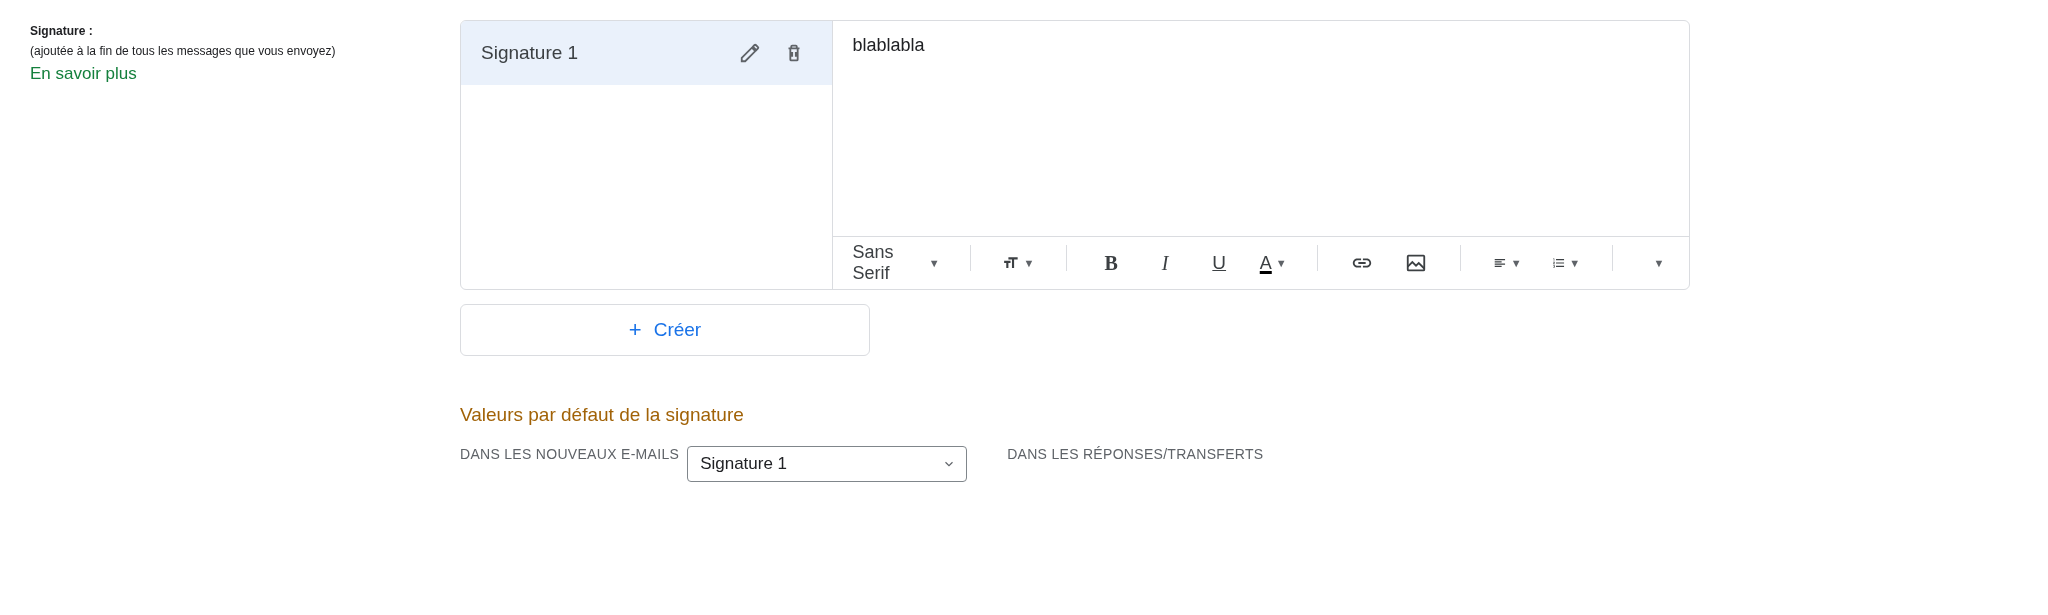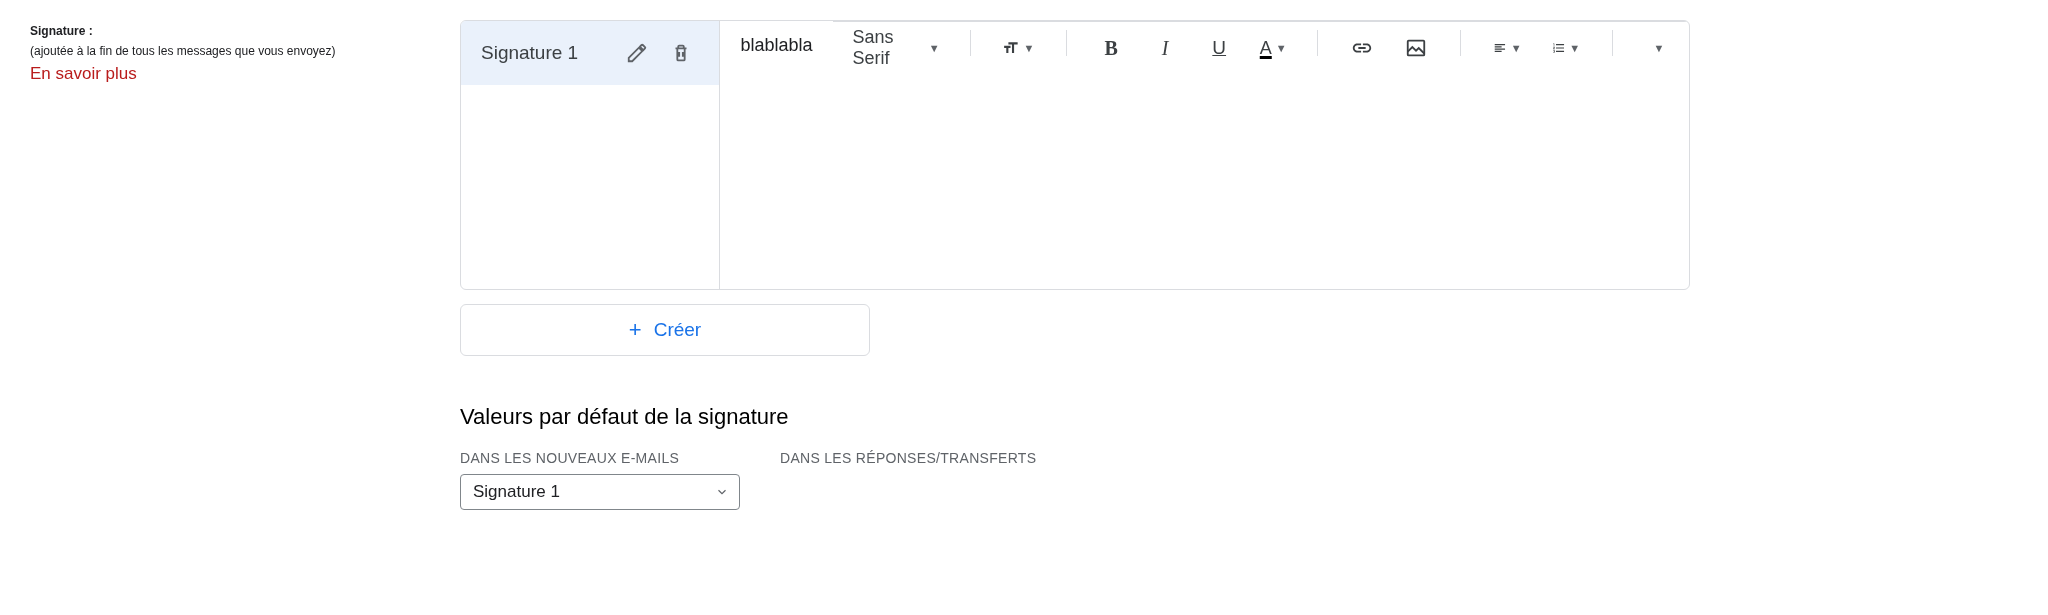--- a/index.html
+++ b/index.html
@@ -8,21 +8,21 @@
       font-size: 17px;
       color: #202124;
       background: #fff;
       padding: 20px 30px;
     }
     .container { display: flex; gap: 20px; }
     .left-col { width: 410px; flex-shrink: 0; padding-top: 4px; }
     .right-col { flex: 1; max-width: 1230px; }
     .sig-title { font-weight: bold; font-size: 12px; }
     .sig-desc { font-size: 12px; color: #202124; margin-top: 4px; line-height: 1.5; }
-    .learn-more { color: #b91c1c; text-decoration: none; display: inline-block; margin-top: 4px; font-size: 17px; }
+    .learn-more { color: #15803d; text-decoration: none; display: inline-block; margin-top: 4px; font-size: 17px; }
 
     .editor-box {
       display: flex;
       border: 1px solid #dadce0;
       border-radius: 6px;
       overflow: hidden;
       height: 270px;
     }
     .sig-list {
       width: 410px;
@@ -37,21 +37,21 @@
       background: #eaf1fb;
       gap: 8px;
     }
     .sig-item-name { flex: 1; font-size: 19px; color: #3c4043; }
     .icon-btn {
       width: 36px; height: 36px;
       display: flex; align-items: center; justify-content: center;
       cursor: pointer; border-radius: 50%;
       color: #5f6368;
     }
-    .sig-editor-col { flex: 1; display: flex; flex-direction: row; }
+    .sig-editor-col { flex: 1; display: flex; flex-direction: column; }
     .sig-content {
       flex: 1;
       padding: 14px 20px;
       font-size: 18px;
       color: #202124;
       outline: none;
     }
     .toolbar {
       display: flex;
       border-top: 1px solid #dadce0;
@@ -86,23 +86,23 @@
       align-items: center;
       justify-content: center;
       gap: 12px;
       color: #1a73e8;
       font-size: 19px;
       cursor: pointer;
     }
     .plus { font-size: 22px; font-weight: 300; }
 
     .defaults { margin-top: 48px; }
-    .defaults-title { font-size: 22px; color: #000000; margin-bottom: 20px; }
+    .defaults-title { font-size: 19px; color: #a16207; margin-bottom: 20px; }
     .defaults-row { display: flex; gap: 40px; }
-    .defaults-group { display: flex; flex-direction: column; gap: 8px; }
+    .defaults-group { display: flex; flex-direction: row; gap: 8px; }
     .defaults-label { font-size: 14px; color: #5f6368; letter-spacing: 0.3px; }
     .select {
       position: relative;
       border: 1px solid #80868b;
       border-radius: 4px;
       height: 36px;
       min-width: 280px;
       display: flex;
       align-items: center;
       padding: 0 36px 0 12px;

